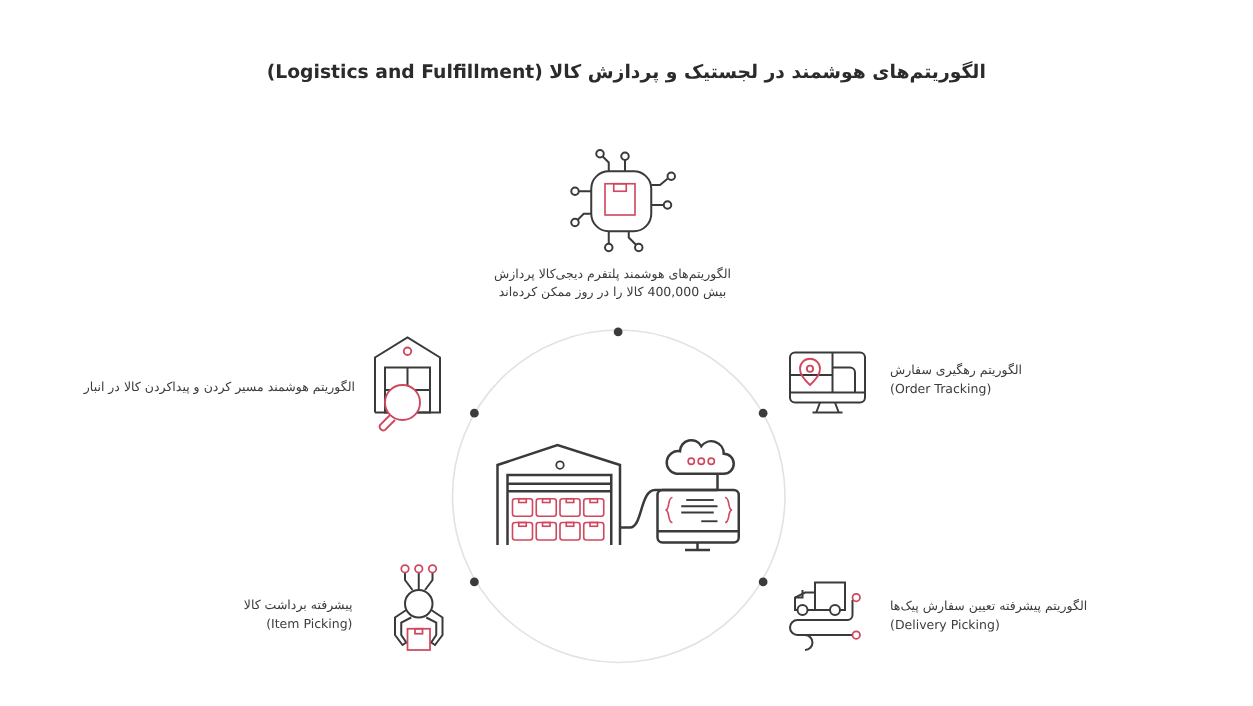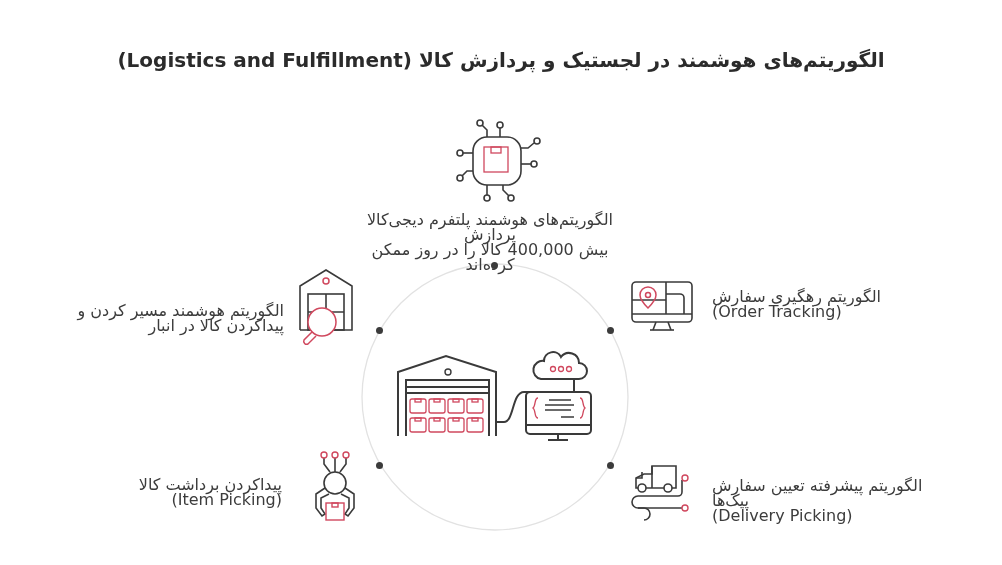--- a/index.html
+++ b/index.html
@@ -1,18 +1,18 @@
 <!DOCTYPE html>
 <html><head>
 <meta charset="utf-8">
 <style>
   html,body{margin:0;padding:0;background:#ffffff;}
   body{width:1002px;height:565px;position:relative;overflow:hidden;font-family:"DejaVu Sans","Liberation Sans",sans-serif;color:#3a3a3a;}
-  .title{position:absolute;left:0;top:48px;width:1002px;text-align:center;font-size:20px;font-weight:bold;color:#2b2b2b;direction:rtl;letter-spacing:0px;}
-  .lbl{position:absolute;font-size:16px;line-height:15px;color:#3c3c3c;}
+  .title{position:absolute;left:0;top:48px;width:1002px;text-align:center;font-size:15px;font-weight:bold;color:#2b2b2b;direction:rtl;letter-spacing:0px;}
+  .lbl{position:absolute;font-size:10px;line-height:15px;color:#3c3c3c;}
   .rtl{direction:rtl;text-align:right;}
   .ltr-r{text-align:right;}
   .dot{position:absolute;width:7px;height:7px;border-radius:50%;background:#3b3b3b;}
   svg{position:absolute;overflow:visible;}
 </style>
 </head>
 <body>
 
 <div class="title">الگوریتم‌های هوشمند در لجستیک و پردازش کالا (Logistics and Fulfillment)</div>
 
@@ -150,21 +150,21 @@
   </g>
   <g fill="none" stroke="#d0485e" stroke-width="1.4">
     <circle cx="14" cy="5" r="3"></circle>
       <circle cx="25" cy="5" r="3"></circle>
       <circle cx="36" cy="5" r="3"></circle>
     <rect x="16" y="53" width="18" height="17"></rect>
     <rect x="22" y="53" width="6" height="4"></rect>
   </g>
 </svg>
 <div class="lbl ltr-r" style="left:80px;top:477px;width:202px;">
-  <div class="rtl">پیداکردن برداشت کالا</div>
+  <div class="rtl">پیشرفته برداشت کالا</div>
   <div>(Item Picking)</div>
 </div>
 
 <svg style="left:630px;top:464px;" width="66" height="60" viewBox="0 0 66 60">
   <g fill="none" stroke="#3a3a3a" stroke-width="1.6">
     <path d="M22,2 h24 v22 h-40 v-10 l8,-4 h8z"></path>
     <line x1="22" y1="2" x2="22" y2="24"></line>
     <path d="M6,14 h6 v-6"></path>
     <circle cx="12" cy="24" r="4" fill="#ffffff"></circle>
     <circle cx="38" cy="24" r="4" fill="#ffffff"></circle>

